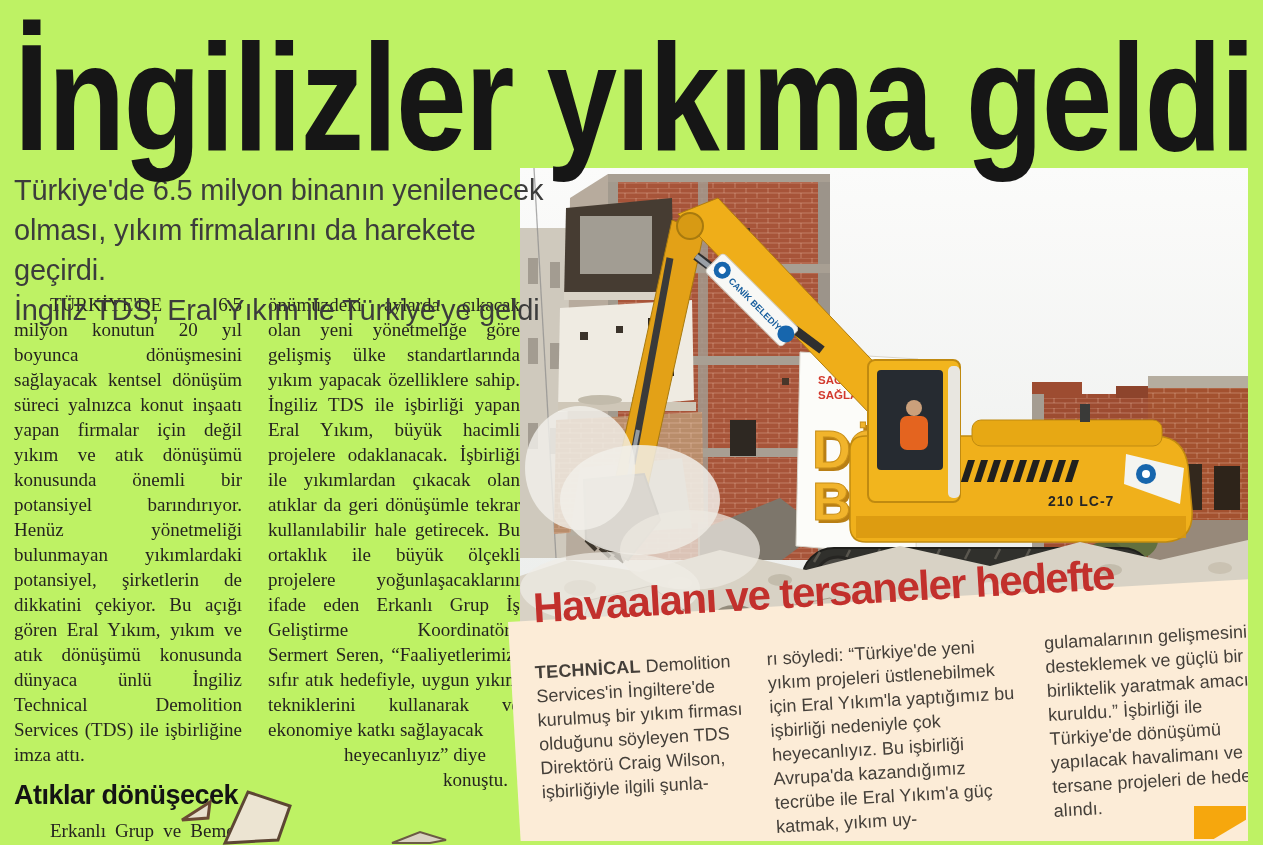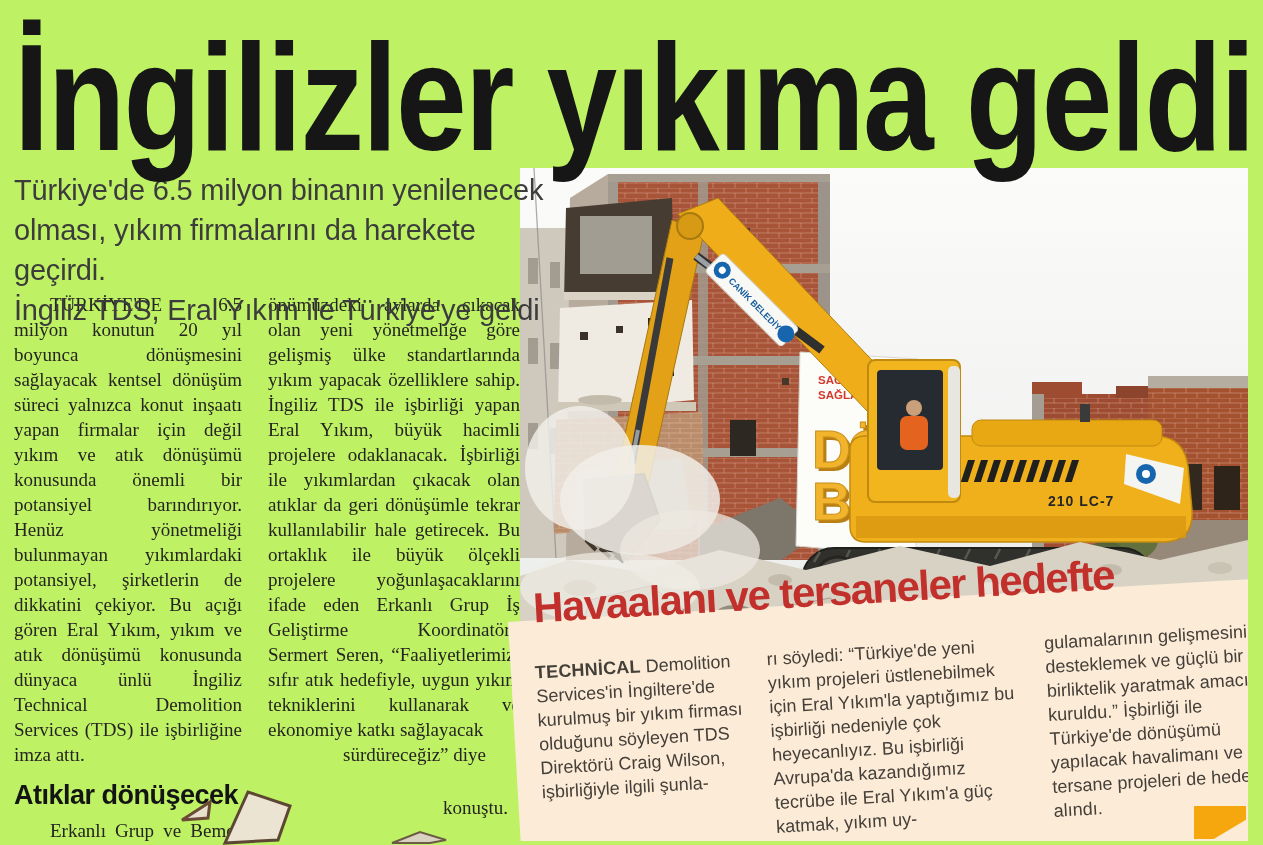--- a/index.html
+++ b/index.html
@@ -15,21 +15,21 @@
   
   .col{position:absolute;top:292px;font-size:19px;line-height:25px;text-align:justify;color:#262420;}
   .col1{left:14px;width:228px;}
   .col2{left:268px;width:252px;}
   .lead{font-weight:normal;}
   .indent{text-indent:36px;}
   .crosshead{font-family:"Liberation Sans",sans-serif;font-weight:bold;font-size:27px;
              letter-spacing:-0.5px;color:#141414;margin:16px 0 10px 0;text-align:left;}
   .tail{text-align:center;}
   .tail2{text-align:right;padding-right:34px;}
-  .tail3{text-align:right;padding-right:12px;margin-top:28px;}
+  .tail3{text-align:right;padding-right:12px;}
   
   .photo{position:absolute;left:520px;top:168px;width:728px;height:470px;z-index:1;overflow:hidden;}
   .photo svg text{font-family:"Liberation Sans",sans-serif;}
   
   .bit{position:absolute;z-index:2;}
   
   .box-clip{position:absolute;left:496px;top:556px;width:752px;height:285px;overflow:hidden;z-index:5;}
   .box-rot{position:absolute;left:12px;top:66px;width:840px;height:340px;background:#fcecd7;
            transform:rotate(-3.3deg);transform-origin:0 0;}
   .box-headline{position:absolute;top:-36px;left:26px;font-family:"Liberation Sans",sans-serif;
@@ -53,21 +53,21 @@
 İngiliz TDS, Eral Yıkım ile Türkiye'ye geldi</div>
 
   <div class="col col1">
     <p class="indent" style="margin:0;"><span class="lead">TÜRKİYE'DE</span><span> 6.5 milyon konutun 20 yıl boyunca dönüşmesini sağlayacak kentsel dönüşüm süreci yalnızca konut inşaatı yapan firmalar için değil yıkım ve atık dönüşümü konusunda önemli bir potansiyel barındırıyor. Henüz yönetmeliği bulunmayan yıkımlardaki potansiyel, şirketlerin de dikkatini çekiyor. Bu açığı gören Eral Yıkım, yıkım ve atık dönüşümü konusunda dünyaca ünlü İngiliz Technical Demolition Services (TDS) ile işbirliğine imza attı.</span></p>
     <div class="crosshead">Atıklar dönüşecek</div>
     <p class="indent" style="margin:0;">Erkanlı Grup ve Bemes Yapı ortaklığıyla kurulan Eral Yıkım,</p>
   </div>
 
   <div class="col col2">
     <p style="margin:0;">önümüzdeki aylarda çıkacak olan yeni yönetmeliğe göre gelişmiş ülke standartlarında yıkım yapacak özelliklere sahip. İngiliz TDS ile işbirliği yapan Eral Yıkım, büyük hacimli projelere odaklanacak. İşbirliği ile yıkımlardan çıkacak olan atıklar da geri dönüşümle tekrar kullanılabilir hale getirecek. Bu ortaklık ile büyük ölçekli projelere yoğunlaşacaklarını ifade eden Erkanlı Grup İş Geliştirme Koordinatörü Sermert Seren, “Faaliyetlerimizi sıfır atık hedefiyle, uygun yıkım tekniklerini kullanarak ve ekonomiye katkı sağlayacak</p>
-    <div class="tail2">sürdüreceğiz” diye</div>
+    <div class="tail2">heyecanlıyız” diye</div>
     <div class="tail3">konuştu.</div>
   </div>
 
   <div class="photo">
     <svg width="728" height="470" viewBox="0 0 728 470">
       <defs>
         <linearGradient id="sky" x1="0" y1="0" x2="0" y2="1">
           <stop offset="0" stop-color="#fbfbfa"></stop>
             <stop offset="1" stop-color="#ebedeb"></stop>
         </linearGradient>

